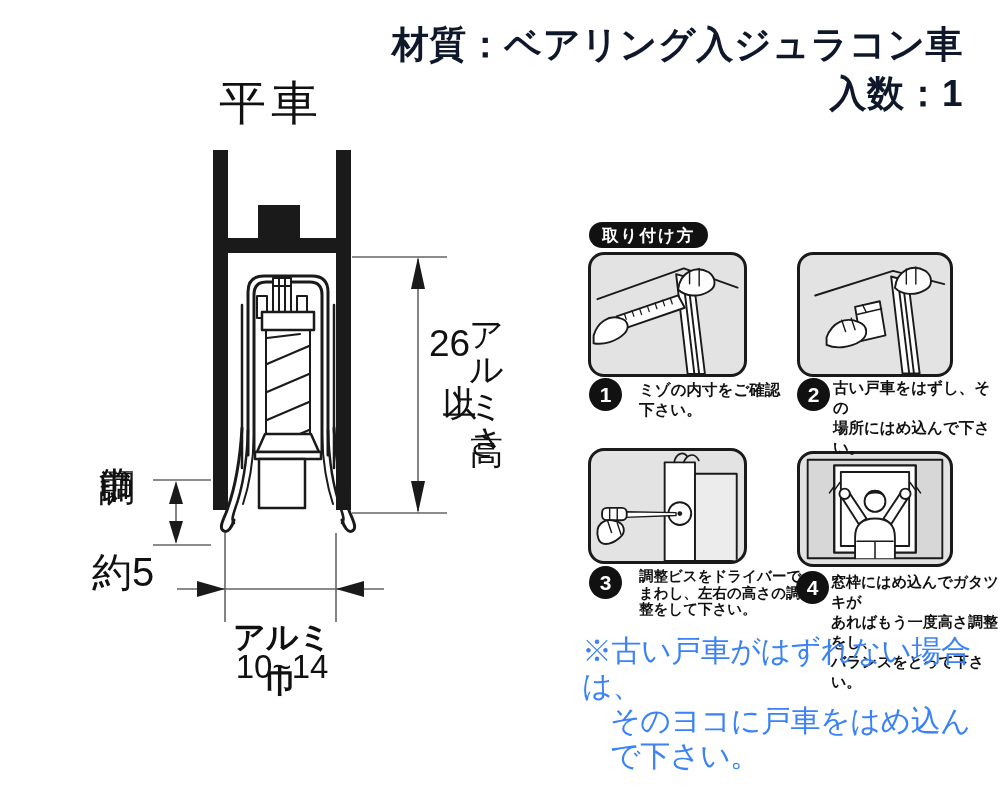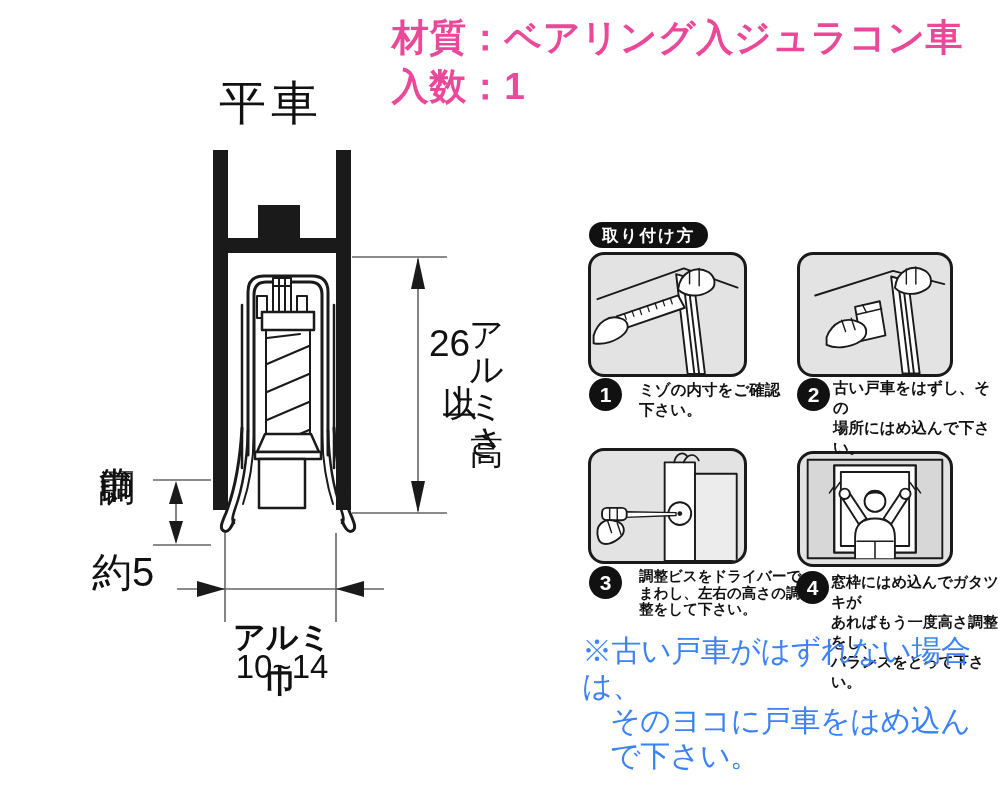--- a/index.html
+++ b/index.html
@@ -3,22 +3,22 @@
 <meta charset="utf-8">
 <style>
   html,body{margin:0;padding:0;}
   body{
     width:1000px;height:800px;position:relative;background:#fff;
     font-family:"Liberation Sans",sans-serif;color:#111;overflow:hidden;
     -webkit-font-smoothing:antialiased;
   }
   .abs{position:absolute;}
   
-  .specs{right:37px;top:13px;text-align:left;font-size:37px;font-weight:600;
-         line-height:49px;letter-spacing:0.5px;color:#ec4899;}
+  .specs{right:37px;top:20px;text-align:right;font-size:37px;font-weight:600;
+         line-height:49px;letter-spacing:0.5px;color:#0f172a;}
   
   .dia-title{left:196px;top:72px;width:150px;text-align:center;font-size:47px;
              font-weight:400;letter-spacing:5px;}
   .vtext{writing-mode:vertical-rl;text-orientation:upright;}
   .dim-num26{left:429px;top:323px;font-size:37px;font-weight:500;}
   .dim-suffix{left:437px;top:360px;font-size:34px;font-weight:500;letter-spacing:-2px;}
   .dim-hlabel{left:464px;top:299px;font-size:34px;font-weight:500;letter-spacing:-3px;height:170px;}
   .dim-adjlabel{left:92px;top:440px;font-size:36px;font-weight:500;letter-spacing:-1px;height:125px;}
   .dim-adjval{left:78px;top:545px;width:90px;text-align:center;font-size:40px;font-weight:500;}
   .dim-wlabel{left:222px;top:616px;width:120px;text-align:center;font-size:32px;font-weight:700;}

